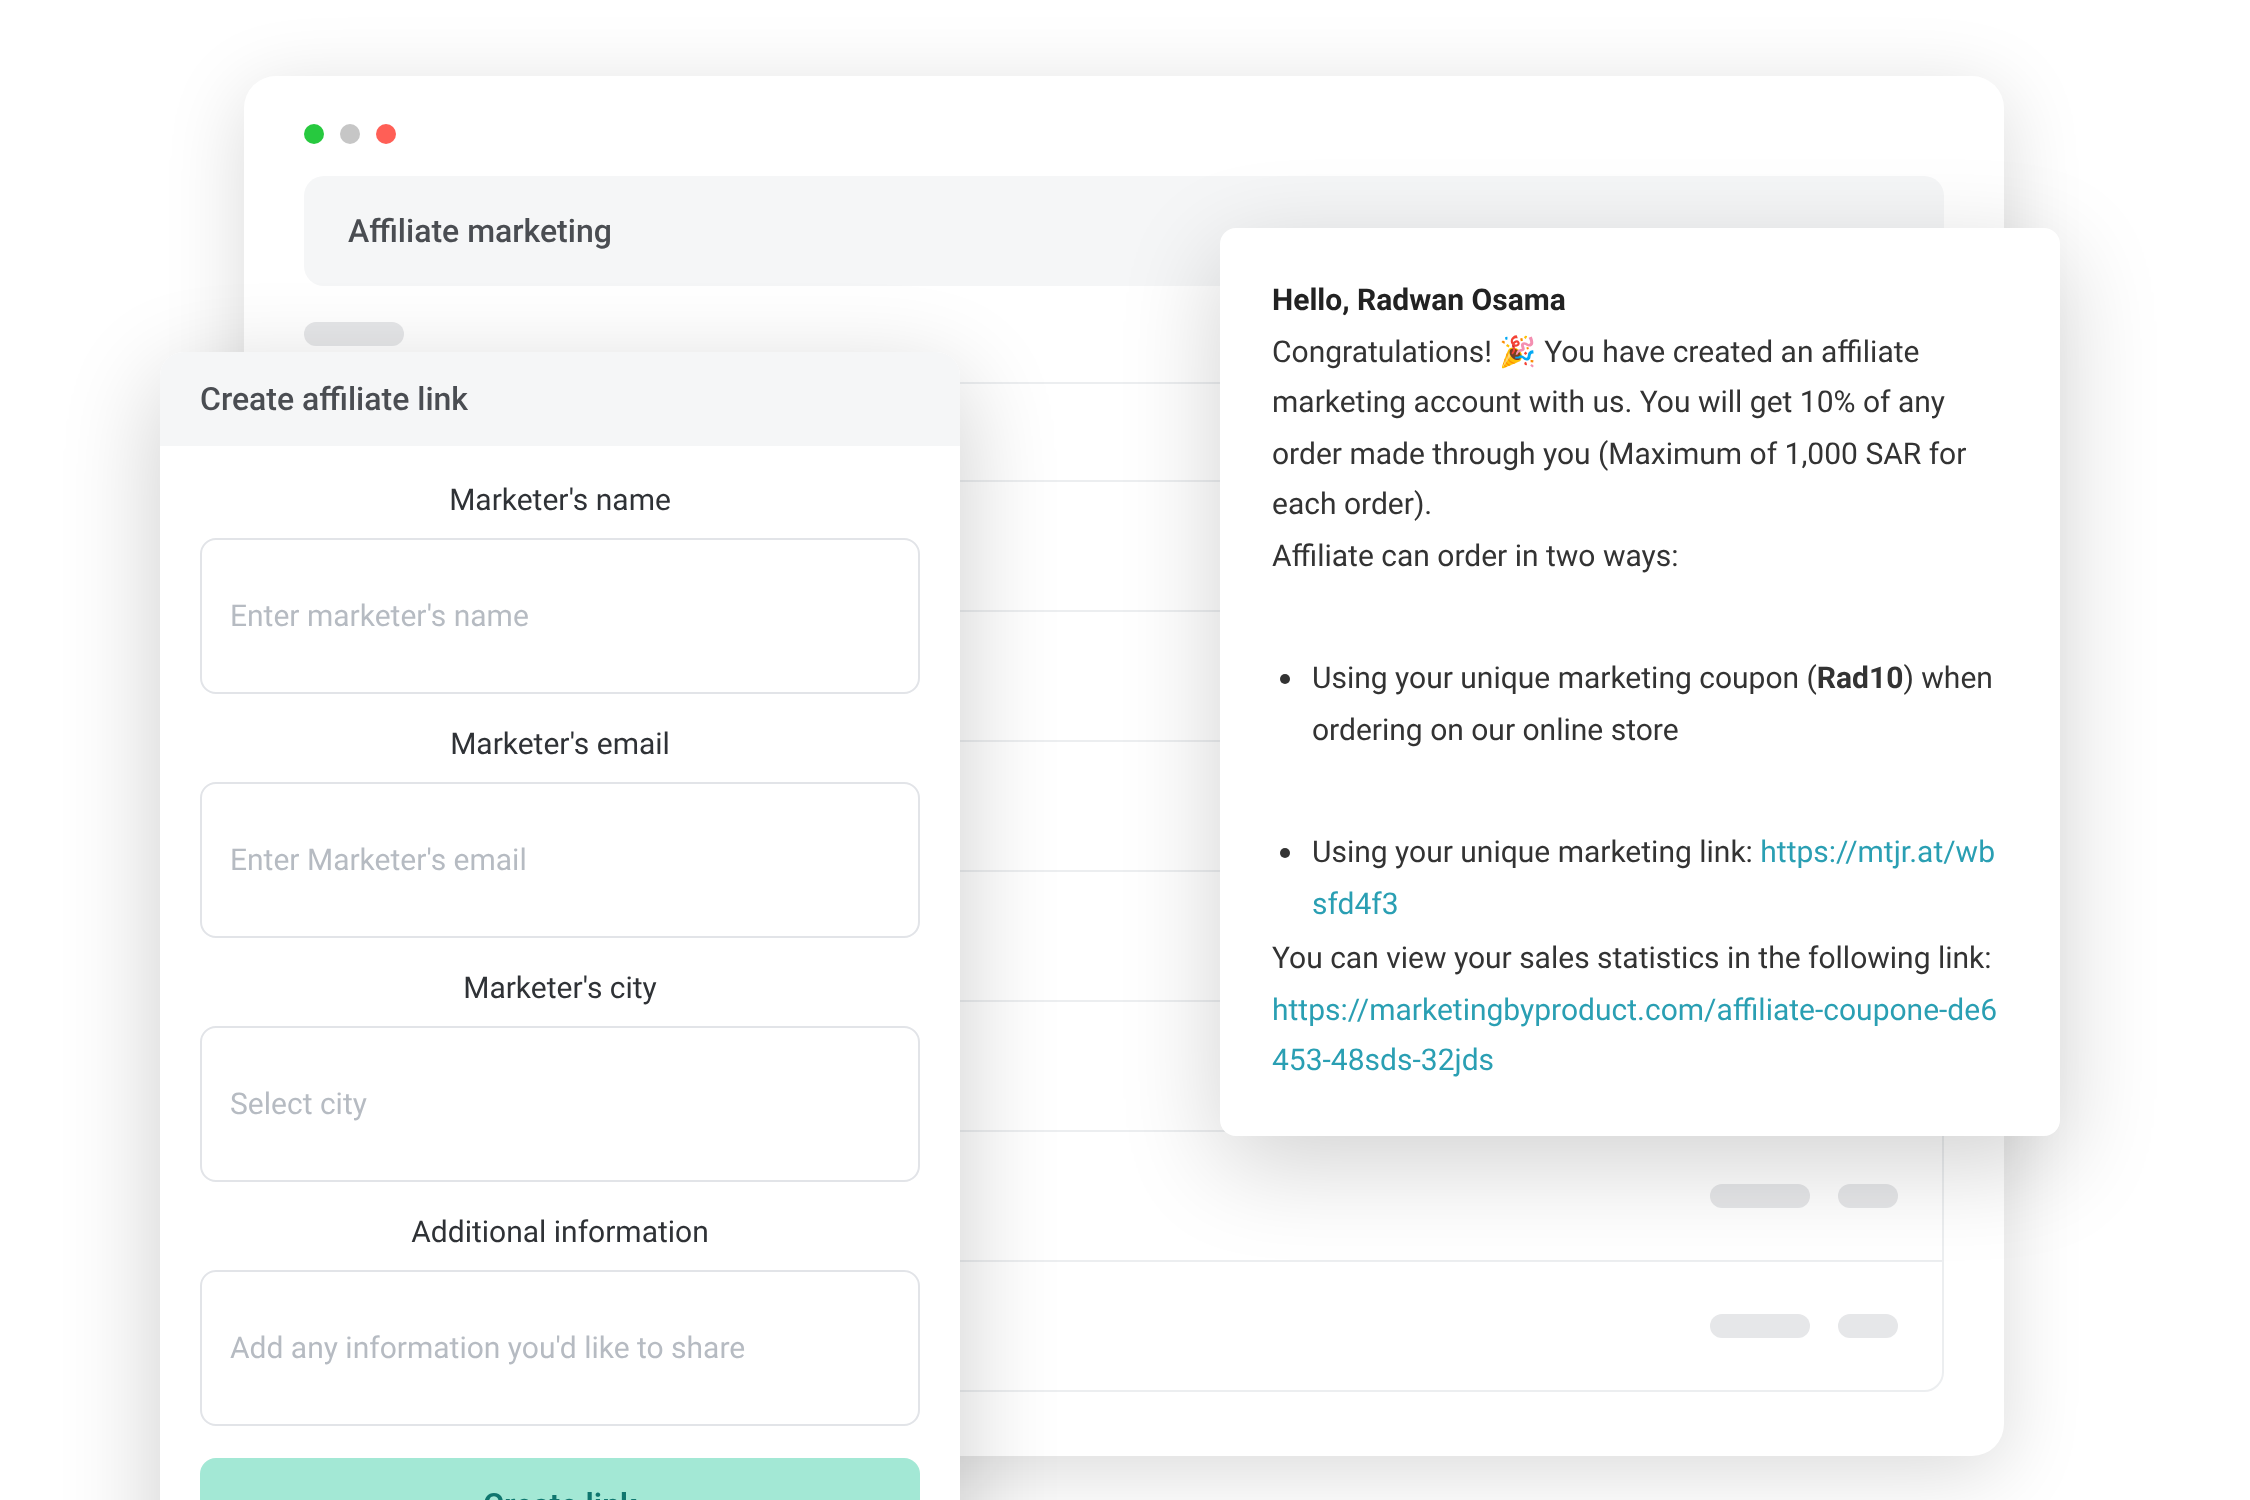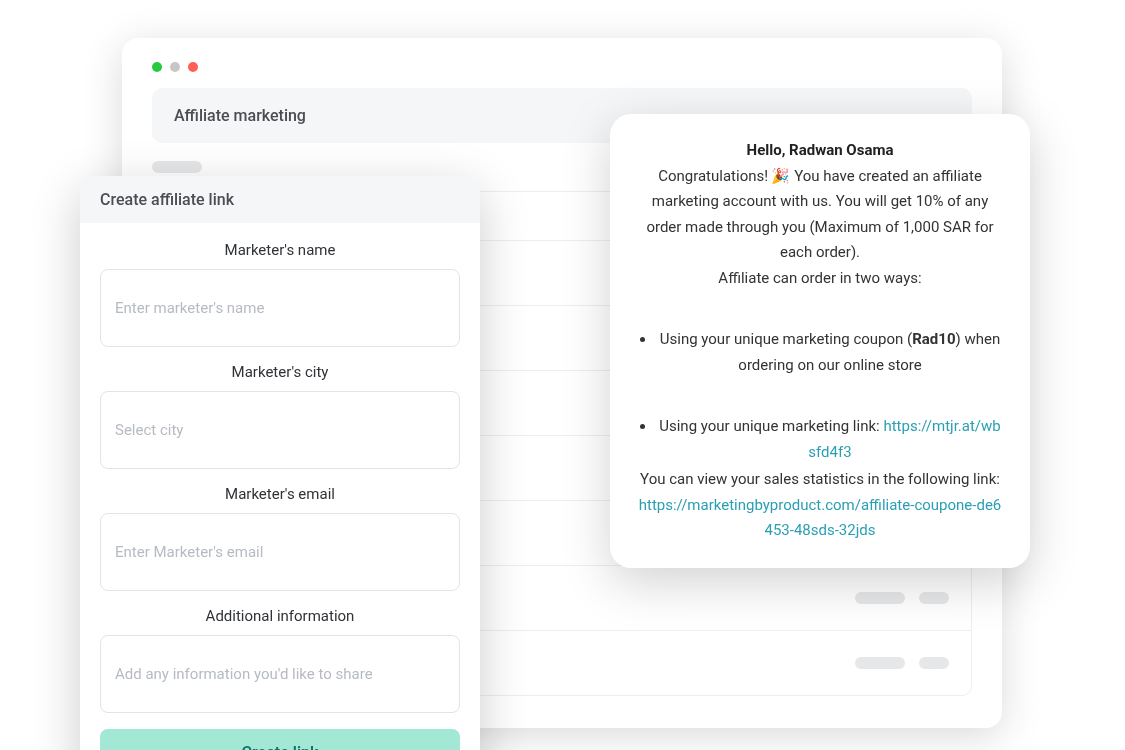--- a/index.html
+++ b/index.html
@@ -144,27 +144,26 @@
       cursor: pointer;
     }
 
     
     .notif {
       position: absolute;
       left: 610px;
       top: 114px;
       width: 420px;
       background: #fff;
-      border-radius: 21px;
+      border-radius: 8px;
       box-shadow: 0 14px 50px rgba(0,0,0,0.18);
       padding: 24px 26px;
       font-size: 15px;
       line-height: 1.7;
       color: #333;
-      text-align: center;
     }
     .notif-greeting {
       font-weight: 700;
       color: #222;
     }
     .notif a {
       color: #2a9fb3;
       text-decoration: none;
       word-break: break-all;
     }
@@ -259,26 +258,26 @@
 </div>
 
 <div class="modal-left">
   <div class="modal-header">Create affiliate link</div>
   <div class="modal-body">
     <div class="form-group">
       <label class="form-label">Marketer's name</label>
       <input class="form-input" type="text" placeholder="Enter marketer's name" style="">
     </div>
     <div class="form-group">
+      <label class="form-label">Marketer's email</label>
+      <input class="form-input" type="text" placeholder="Enter Marketer's email" style="">
+    </div>
+    <div class="form-group">
       <label class="form-label">Marketer's city</label>
       <input class="form-input" type="text" placeholder="Select city" style="">
-    </div>
-    <div class="form-group">
-      <label class="form-label">Marketer's email</label>
-      <input class="form-input" type="text" placeholder="Enter Marketer's email" style="">
     </div>
     <div class="form-group">
       <label class="form-label">Additional information</label>
       <input class="form-input" type="text" placeholder="Add any information you'd like to share" style="">
     </div>
     <button class="btn-primary">Create link</button>
   </div>
 </div>
 
 <div class="notif">

